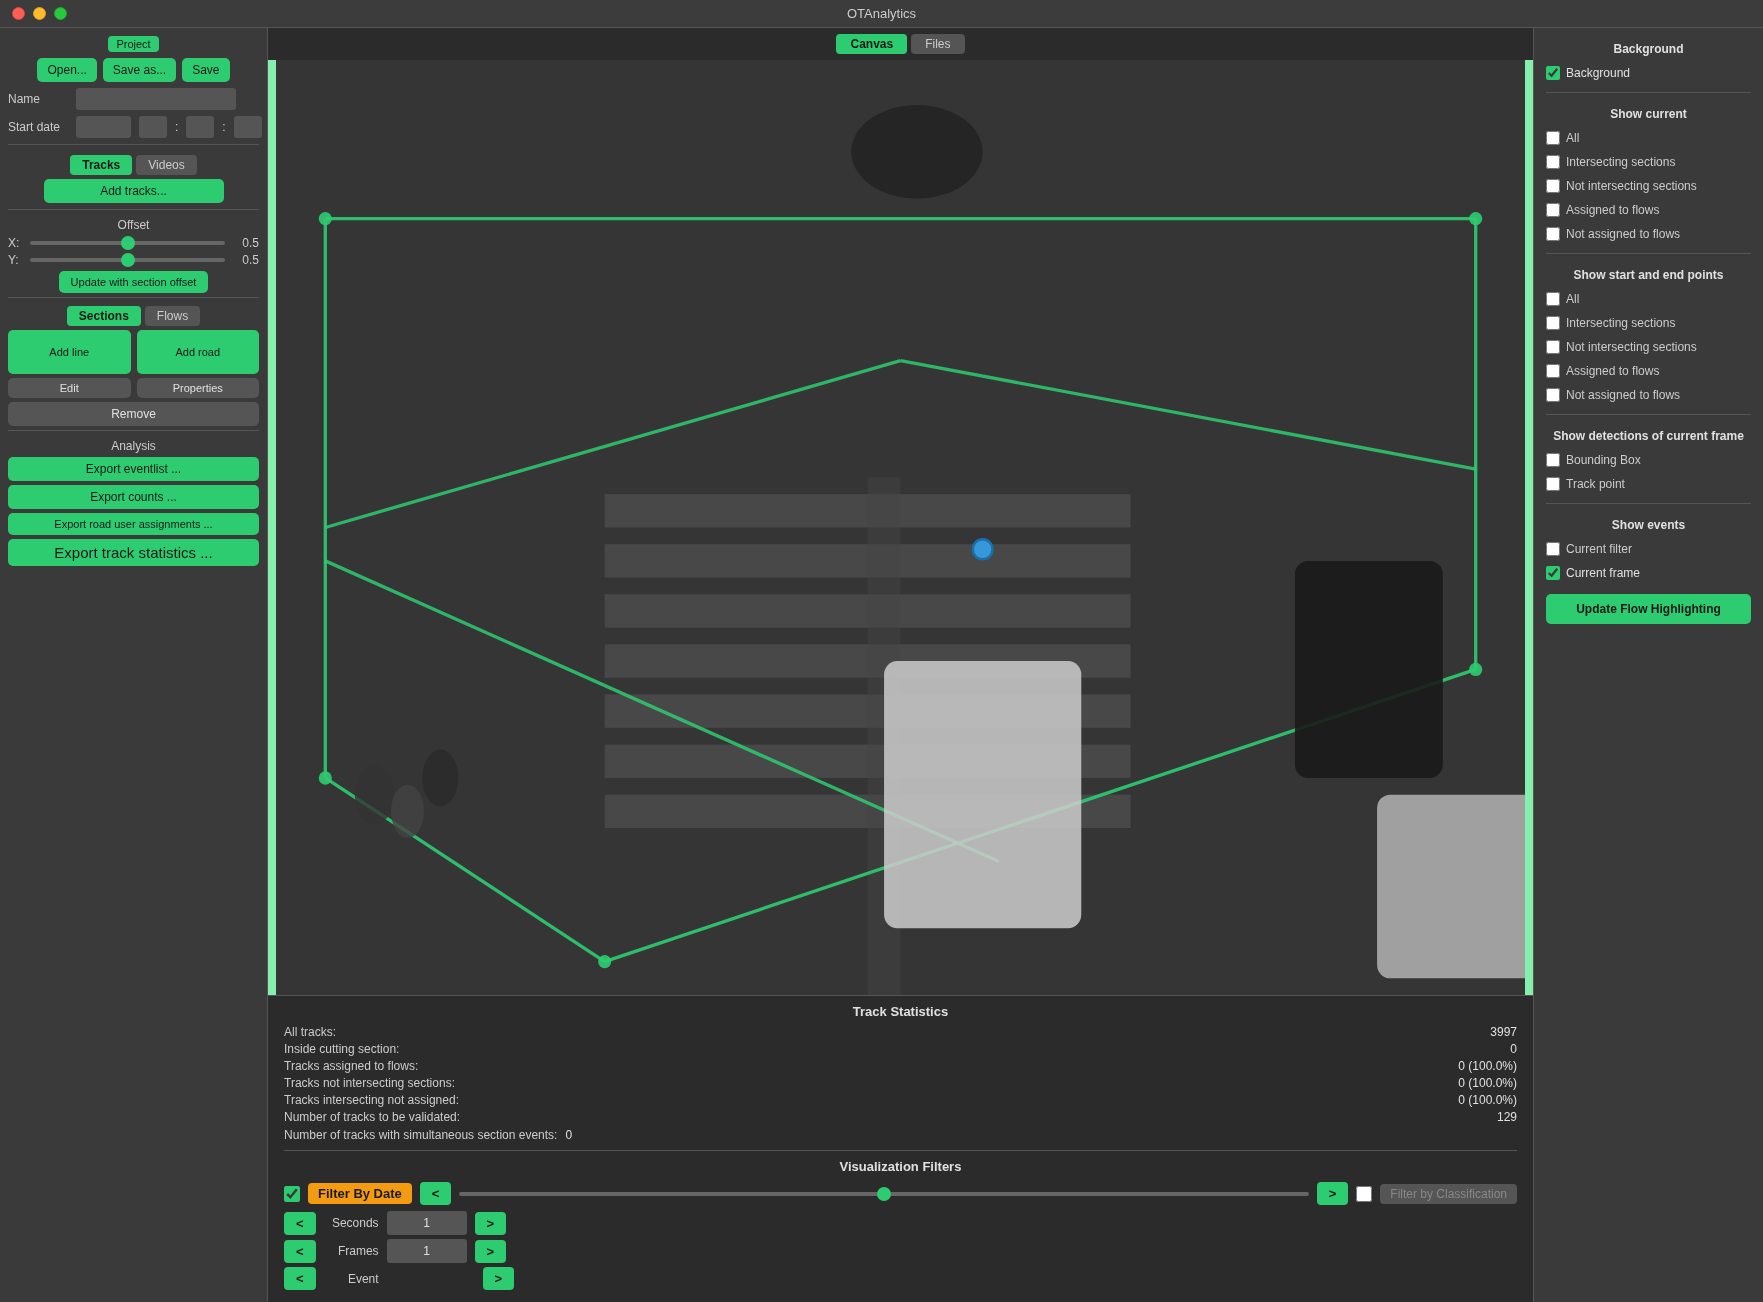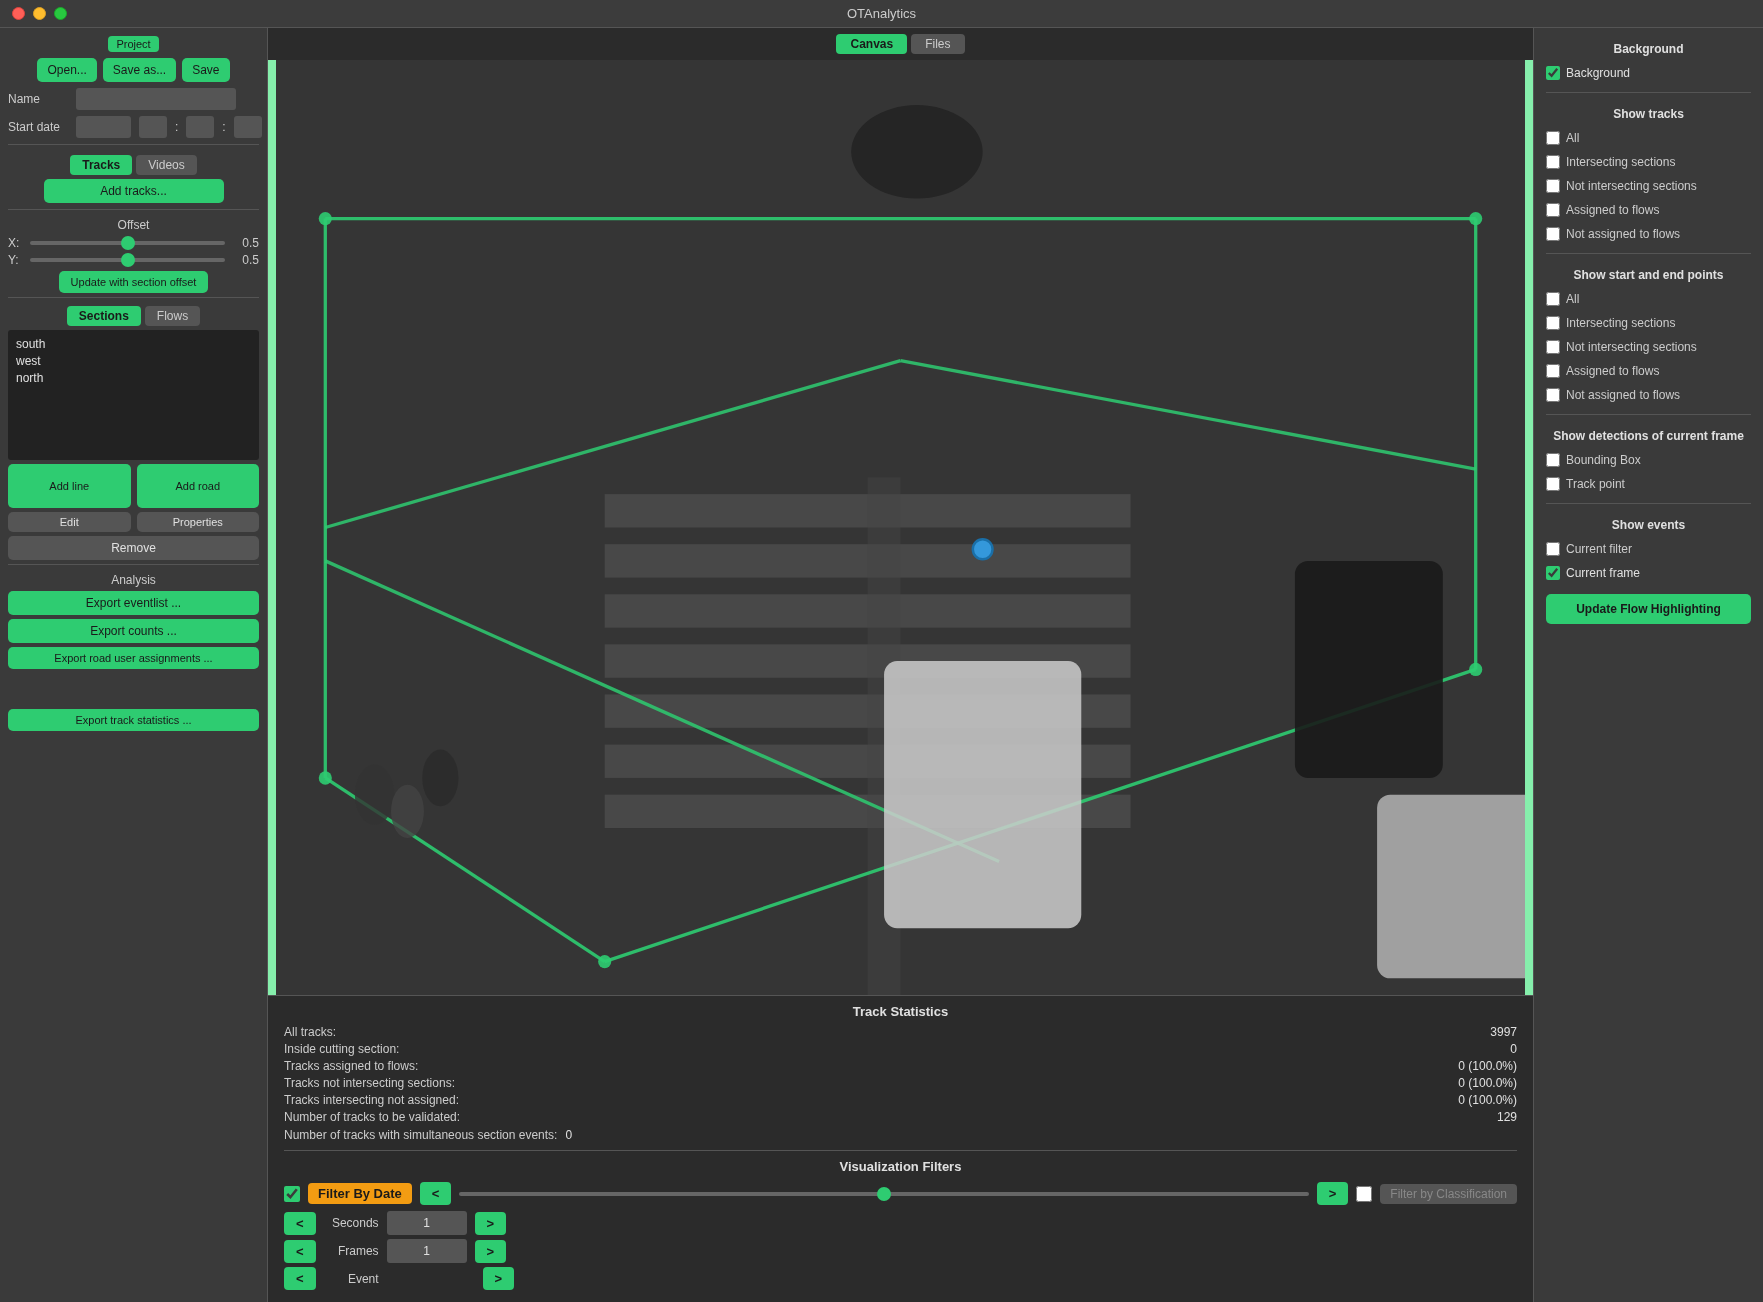--- a/index.html
+++ b/index.html
@@ -549,44 +549,39 @@
       <div style="display:flex;justify-content:center;margin-top:4px;">
         <button class="btn-green" style="font-size:11px;padding:5px 12px;">Update with section offset</button>
       </div>
     </div>
 
     <div class="sections-section">
       <div class="tab-row">
         <button class="tab-active">Sections</button>
         <button class="tab-inactive">Flows</button>
       </div>
-      <div class="sections-list">
-        <div class="section-item">south</div>
-        <div class="section-item">west</div>
-        <div class="section-item">north</div>
-      </div>
       <div class="sections-btn-row">
         <button class="btn-green">Add line</button>
         <button class="btn-green">Add road</button>
       </div>
       <div class="sections-btn-row">
         <button class="btn-dark">Edit</button>
         <button class="btn-dark">Properties</button>
       </div>
       <div style="display:flex;justify-content:center;">
         <button class="btn-dark" style="width:100%;">Remove</button>
       </div>
     </div>
 
     <div class="analysis-section">
       <div class="analysis-title">Analysis</div>
       <button class="btn-green" style="width:100%;">Export eventlist ...</button>
       <button class="btn-green" style="width:100%;">Export counts ...</button>
       <button class="btn-green" style="width:100%;font-size:11px;">Export road user assignments ...</button>
-      <button class="btn-green" style="width:100%;font-size:11px;margin-top:36px;">Export track statistics ...</button>
+      <button class="btn-green" style="width:100%;font-size:15px;">Export track statistics ...</button>
     </div>
 
   </div>
 
   <div class="center-panel">
 
     <div class="center-tabs">
       <button class="tab-active" style="font-size:12px;padding:3px 14px;">Canvas</button>
       <button class="tab-inactive" style="font-size:12px;padding:3px 14px;">Files</button>
     </div>
@@ -728,21 +723,21 @@
   <div class="right-panel">
 
     <div class="rp-section-title">Background</div>
     <div class="checkbox-row">
       <input type="checkbox" class="rp-checkbox" checked="" style="">
       <span class="rp-checked-label">Background</span>
     </div>
 
     <hr class="rp-divider">
 
-    <div class="rp-section-title">Show tracks</div>
+    <div class="rp-section-title">Show current</div>
     <div class="checkbox-row">
       <input type="checkbox" class="rp-checkbox" style="">
       <span class="rp-label">All</span>
     </div>
     <div class="checkbox-row">
       <input type="checkbox" class="rp-checkbox" style="">
       <span class="rp-label">Intersecting sections</span>
     </div>
     <div class="checkbox-row">
       <input type="checkbox" class="rp-checkbox" style="">

